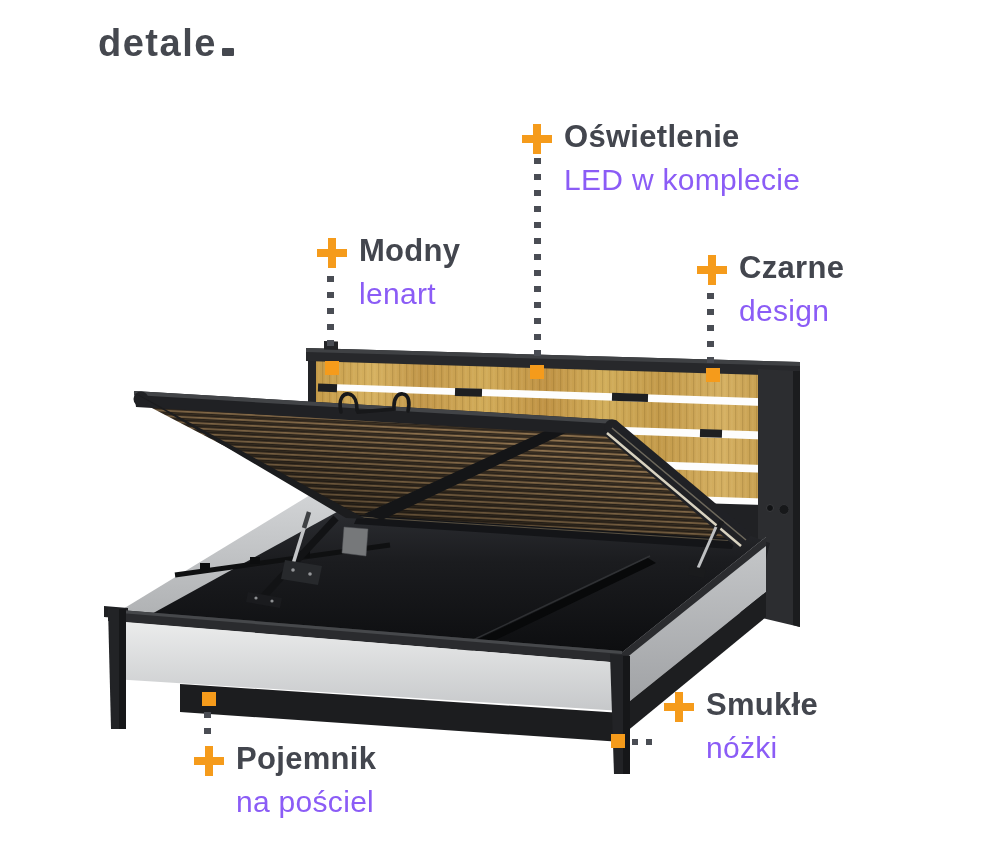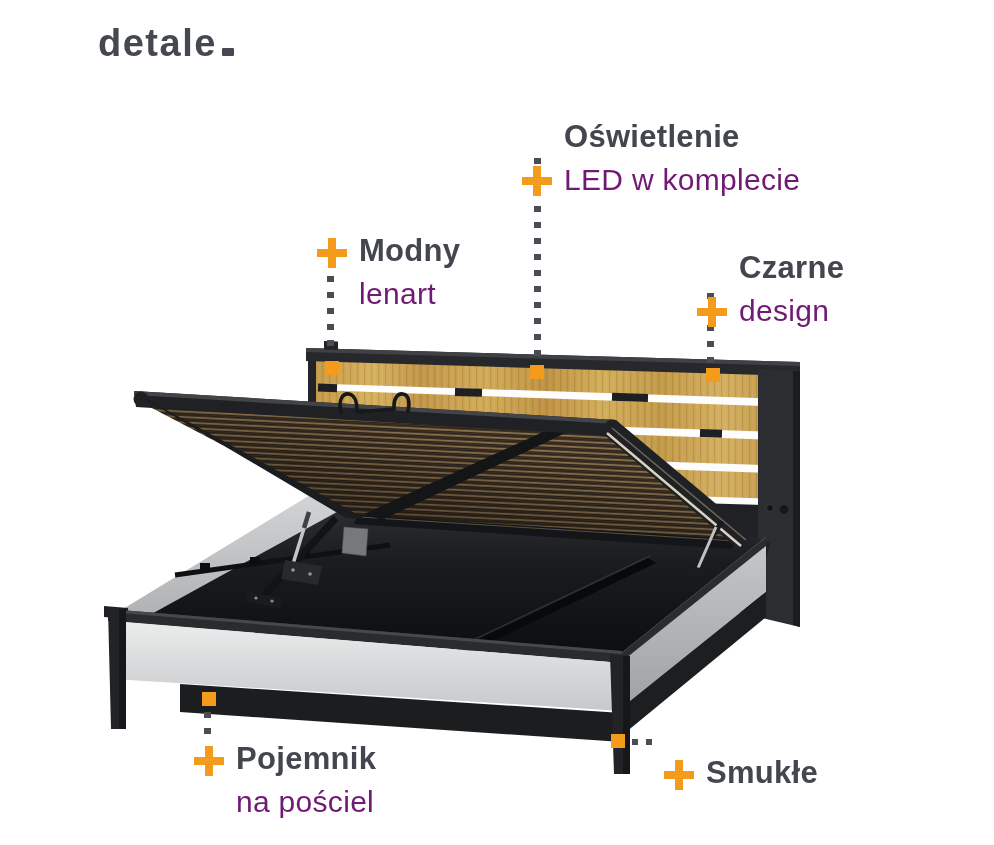--- a/index.html
+++ b/index.html
@@ -18,21 +18,21 @@
   .logo-dot{
     display:inline-block;width:12px;height:8px;background:#45484f;
     margin-left:5px;margin-top:26px;border-radius:1px;
   }
   
   .callout{z-index:3;display:flex;gap:12px;align-items:flex-start;}
   .plus{position:relative;width:30px;height:30px;flex:0 0 30px;margin-top:4px;}
   .plus::before{content:"";position:absolute;left:0;top:11px;width:30px;height:8px;background:#f59b1b;}
   .plus::after{content:"";position:absolute;left:11px;top:0;width:8px;height:30px;background:#f59b1b;}
   .co-title{font-size:31px;font-weight:700;color:#43464e;line-height:1.1;letter-spacing:.3px;white-space:nowrap;}
-  .co-sub{font-size:30px;font-weight:400;color:#701a75;line-height:1.1;letter-spacing:.3px;margin-top:9px;white-space:nowrap;}
+  .co-sub{font-size:30px;font-weight:400;color:#8b5cf6;line-height:1.1;letter-spacing:.3px;margin-top:9px;white-space:nowrap;}
   
   .leader-v{width:7px;z-index:2;background:repeating-linear-gradient(180deg,#4a4d54 0 6px,transparent 6px 16px);}
   .leader-h{height:6px;z-index:2;background:repeating-linear-gradient(90deg,#4a4d54 0 6px,transparent 6px 14px);}
   .marker{width:14px;height:14px;background:#f59b1b;z-index:2;}
   svg.bed{position:absolute;left:0;top:0;z-index:1;}
 </style>
 </head>
 <body>
 
 <svg class="bed" width="994" height="845" viewBox="0 0 994 845">
@@ -232,50 +232,51 @@
 
 <div class="abs leader-v" style="left:707px;top:293px;height:70px;"></div>
 <div class="abs marker" style="left:706px;top:368px;"></div>
 
 <div class="abs leader-v" style="left:204px;top:712px;height:30px;"></div>
 <div class="abs marker" style="left:202px;top:692px;"></div>
 
 <div class="abs leader-h" style="left:632px;top:739px;width:28px;"></div>
 <div class="abs marker" style="left:611px;top:734px;"></div>
 
-<div class="abs callout" style="left:522px;top:120px;align-items:flex-end;">
+<div class="abs callout" style="left:522px;top:120px;">
   <div class="plus"></div>
   <div>
     <div class="co-title">Oświetlenie</div>
     <div class="co-sub">LED w komplecie</div>
   </div>
 </div>
 
 <div class="abs callout" style="left:317px;top:234px;">
   <div class="plus"></div>
   <div>
     <div class="co-title">Modny</div>
     <div class="co-sub">lenart</div>
   </div>
 </div>
 
-<div class="abs callout" style="left:697px;top:251px;align-items:flex-end;">
+<div class="abs callout" style="left:697px;top:251px;">
   <div class="plus"></div>
   <div>
     <div class="co-title">Czarne</div>
     <div class="co-sub">design</div>
   </div>
 </div>
 
 <div class="abs callout" style="left:194px;top:742px;justify-content:flex-end;">
   <div class="plus"></div>
   <div>
     <div class="co-title">Pojemnik</div>
     <div class="co-sub">na pościel</div>
   </div>
 </div>
 
-<div class="abs callout" style="left:664px;top:756px;">
+<div class="abs callout" style="left:664px;top:688px;">
   <div class="plus"></div>
   <div>
     <div class="co-title">Smukłe</div>
+    <div class="co-sub">nóżki</div>
   </div>
 </div>
 
 </body></html>

